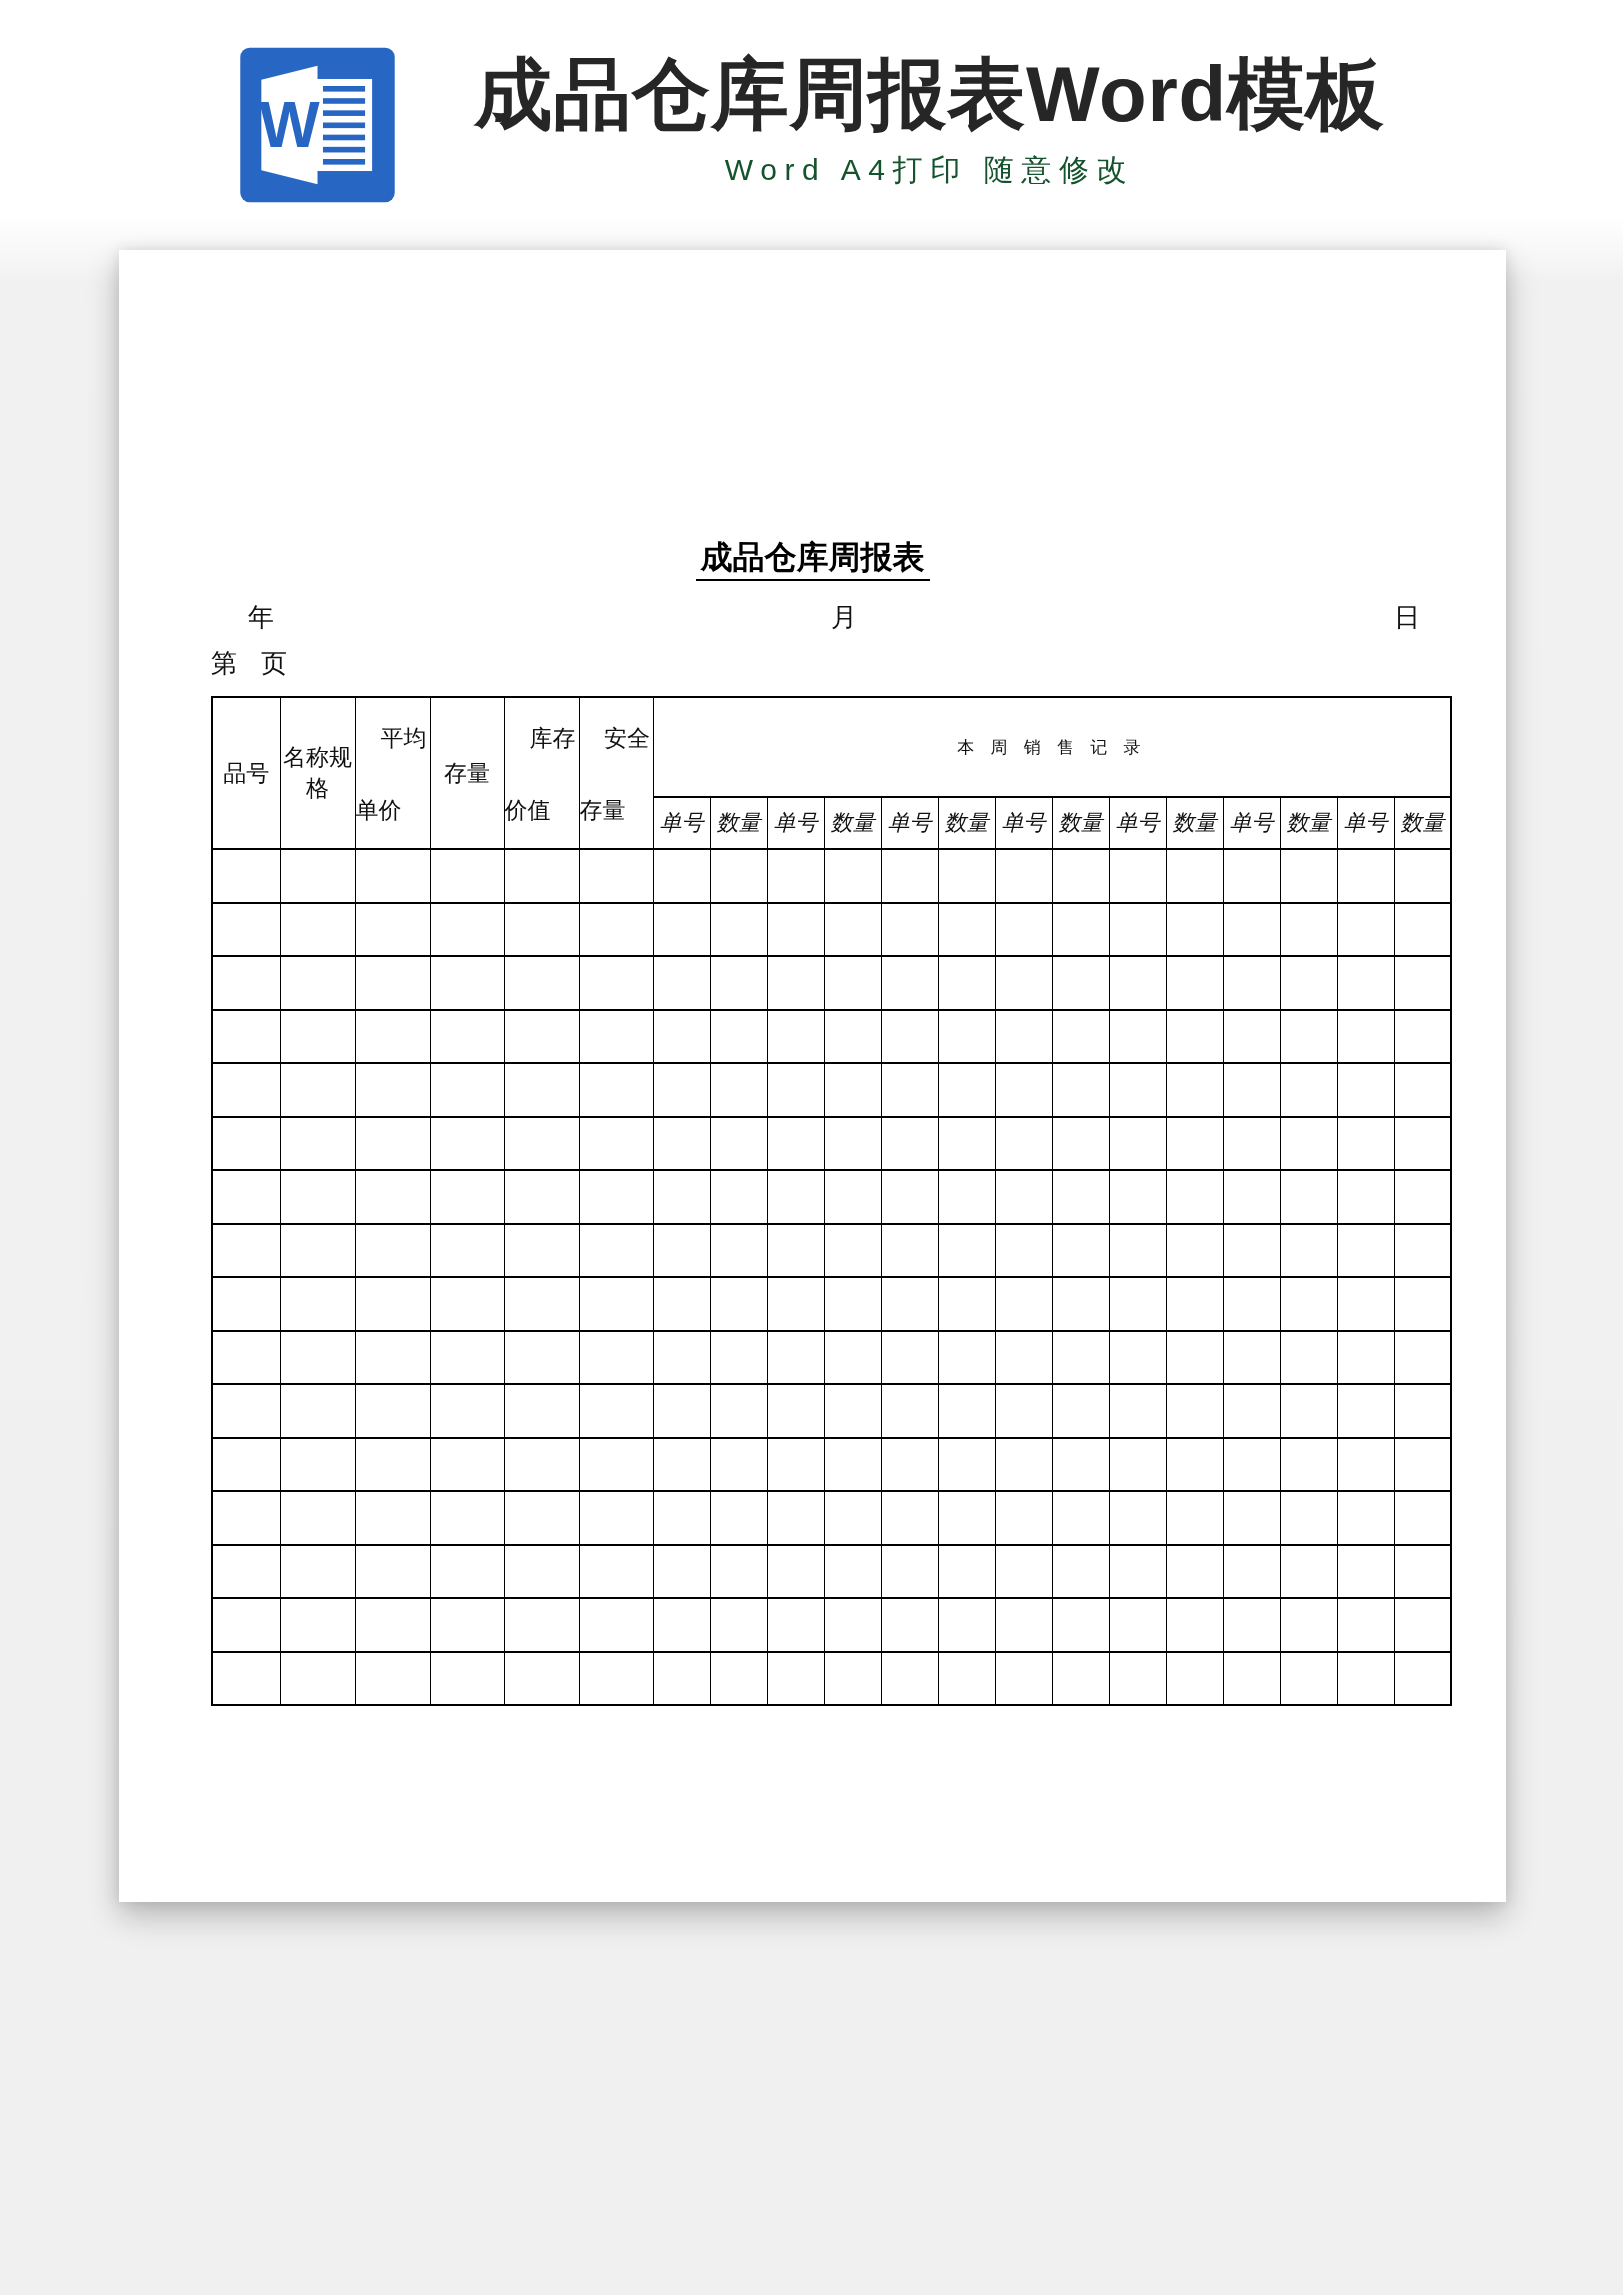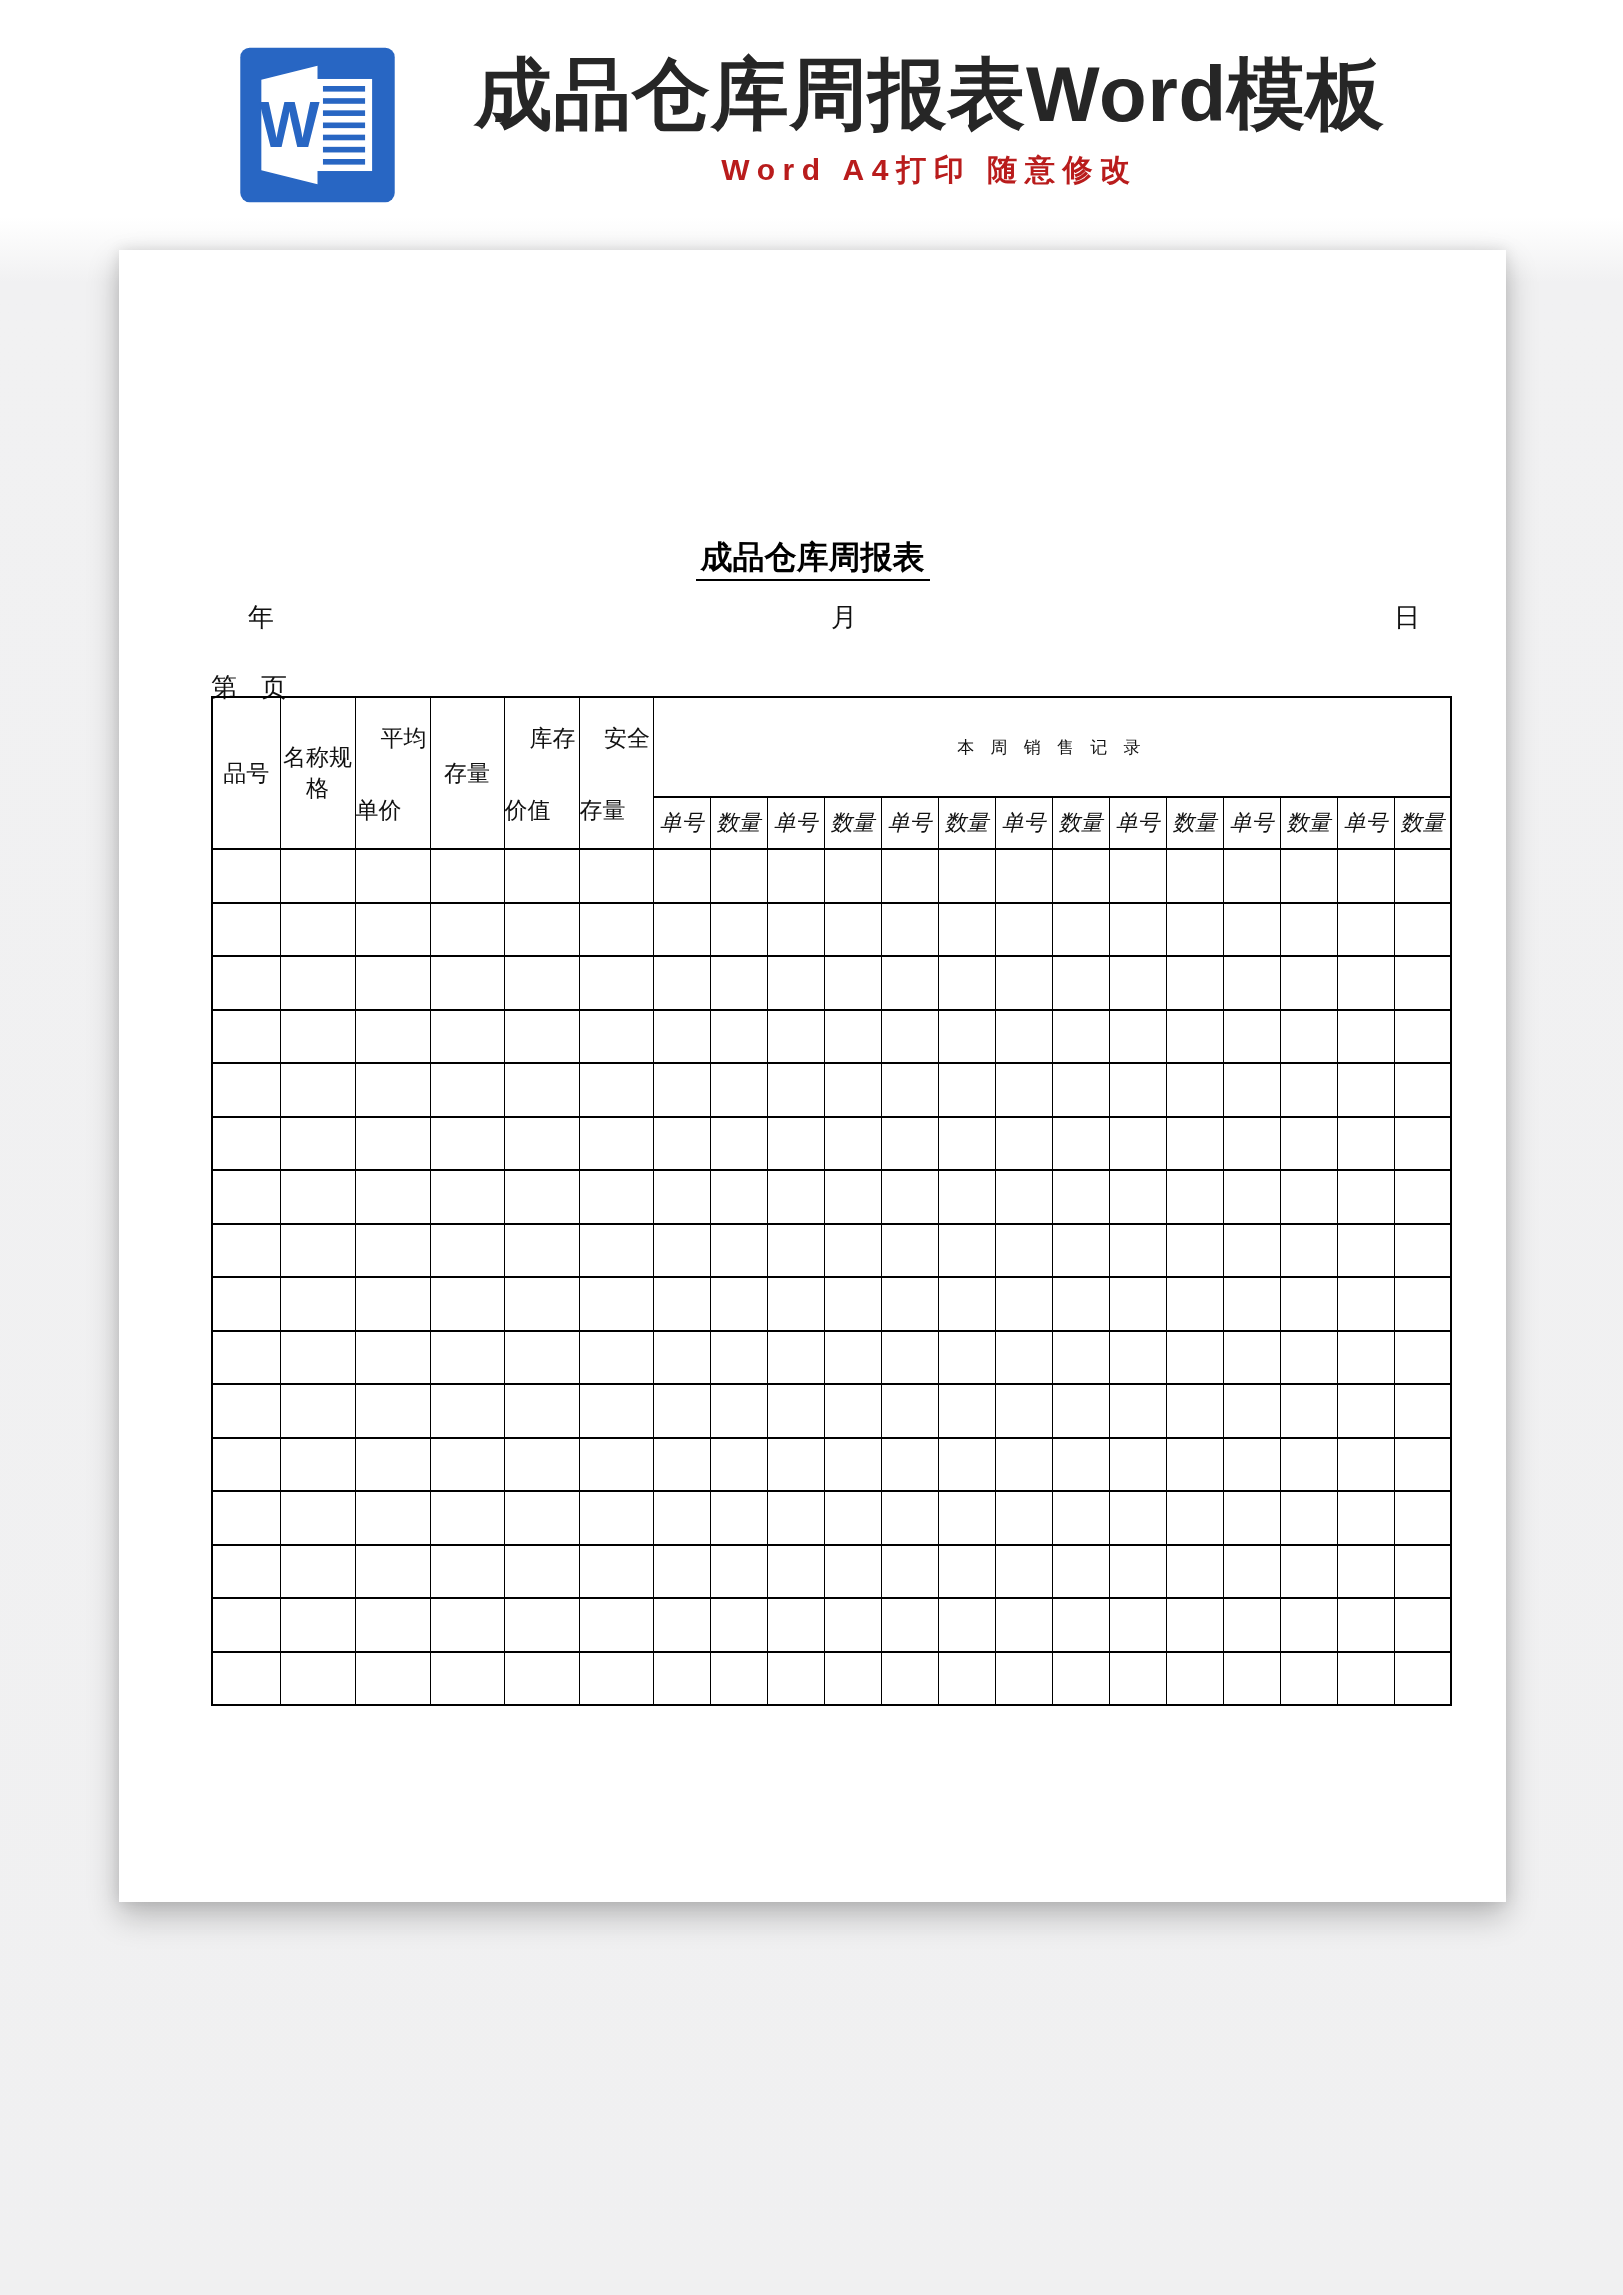--- a/index.html
+++ b/index.html
@@ -16,38 +16,38 @@
   .word-icon{width:157px;height:156px;margin-top:47px;flex:0 0 auto;}
   .brand-text{display:flex;flex-direction:column;align-items:center;margin-top:51px;margin-left:34px;}
   .brand-title{
     font-family:"Liberation Sans","DejaVu Sans",sans-serif;
     font-weight:bold;font-size:78px;line-height:1.12;color:#262626;letter-spacing:0.8px;
     white-space:nowrap;
   }
   .brand-subtitle{
     margin-top:12px;
     font-family:"Liberation Sans","DejaVu Sans",sans-serif;
-    font-size:30px;color:#b91c1c;letter-spacing:7.6px;white-space:nowrap;font-weight:bold;
+    font-size:30px;color:#14532d;letter-spacing:7.6px;white-space:nowrap;
   }
   
   .page{
     position:absolute;left:119px;top:250px;width:1387px;height:1652px;background:#ffffff;
     box-shadow:0 0 13.5px rgba(0,0,0,0.10),0 13.5px 30px rgba(0,0,0,0.24);
   }
   .doc-title{
     position:absolute;top:286px;left:0;width:100%;text-align:center;
     font-family:"Liberation Sans","DejaVu Sans",sans-serif;
     font-weight:bold;font-size:32px;color:#000;
   }
   .doc-title .u{border-bottom:2.5px solid #000;padding:0 5px 4.2px;}
   .date-line{position:absolute;top:350px;left:0;width:100%;height:36px;font-size:26px;color:#111;}
   .date-line .yl{position:absolute;left:129px;}
   .date-line .ml{position:absolute;left:712px;}
   .date-line .dl{position:absolute;left:1275px;}
-  .page-line{position:absolute;top:420px;left:92px;font-size:26px;color:#111;}
+  .page-line{position:absolute;top:396px;left:92px;font-size:26px;color:#111;}
   .page-line .second{margin-left:24px;}
   
   table.report{
     position:absolute;left:92px;top:446px;width:1236px;height:1010px;
     border-collapse:collapse;table-layout:fixed;border:2.5px solid #000;
     font-size:23px;color:#111;
   }
   table.report th,table.report td{
     border-left:1.3px solid #000;border-right:1.3px solid #000;
     border-top:2.5px solid #000;border-bottom:2.5px solid #000;

